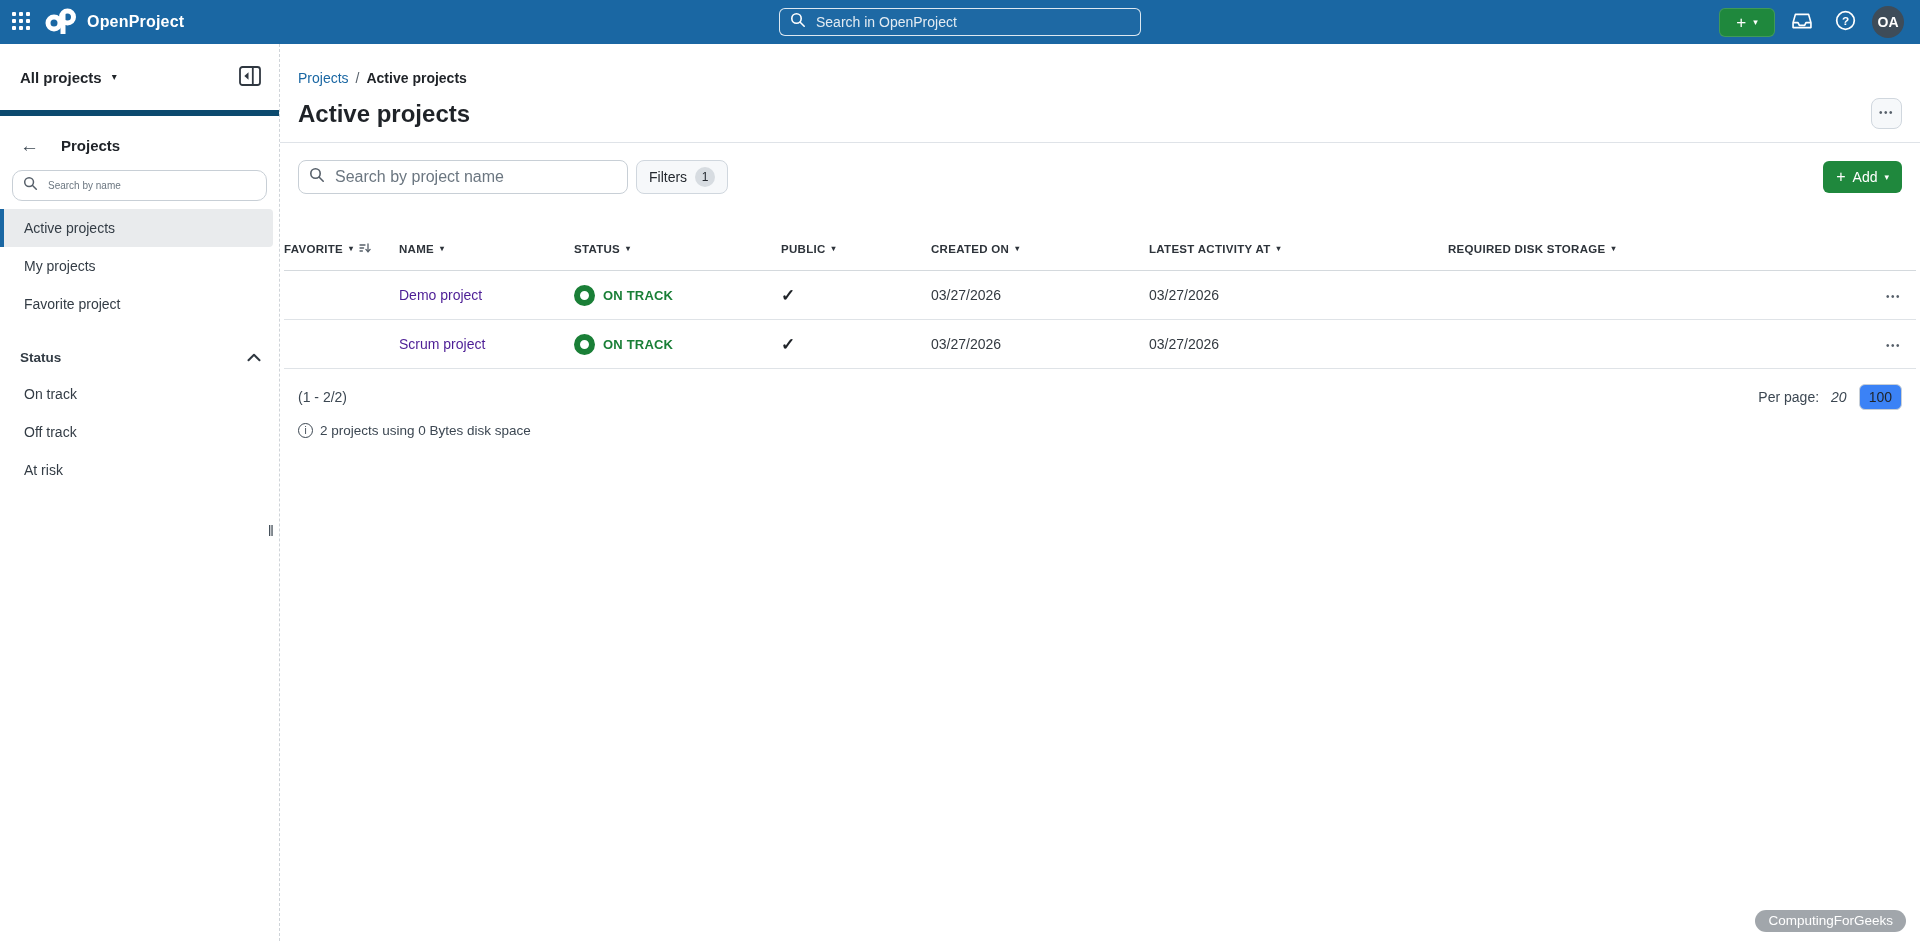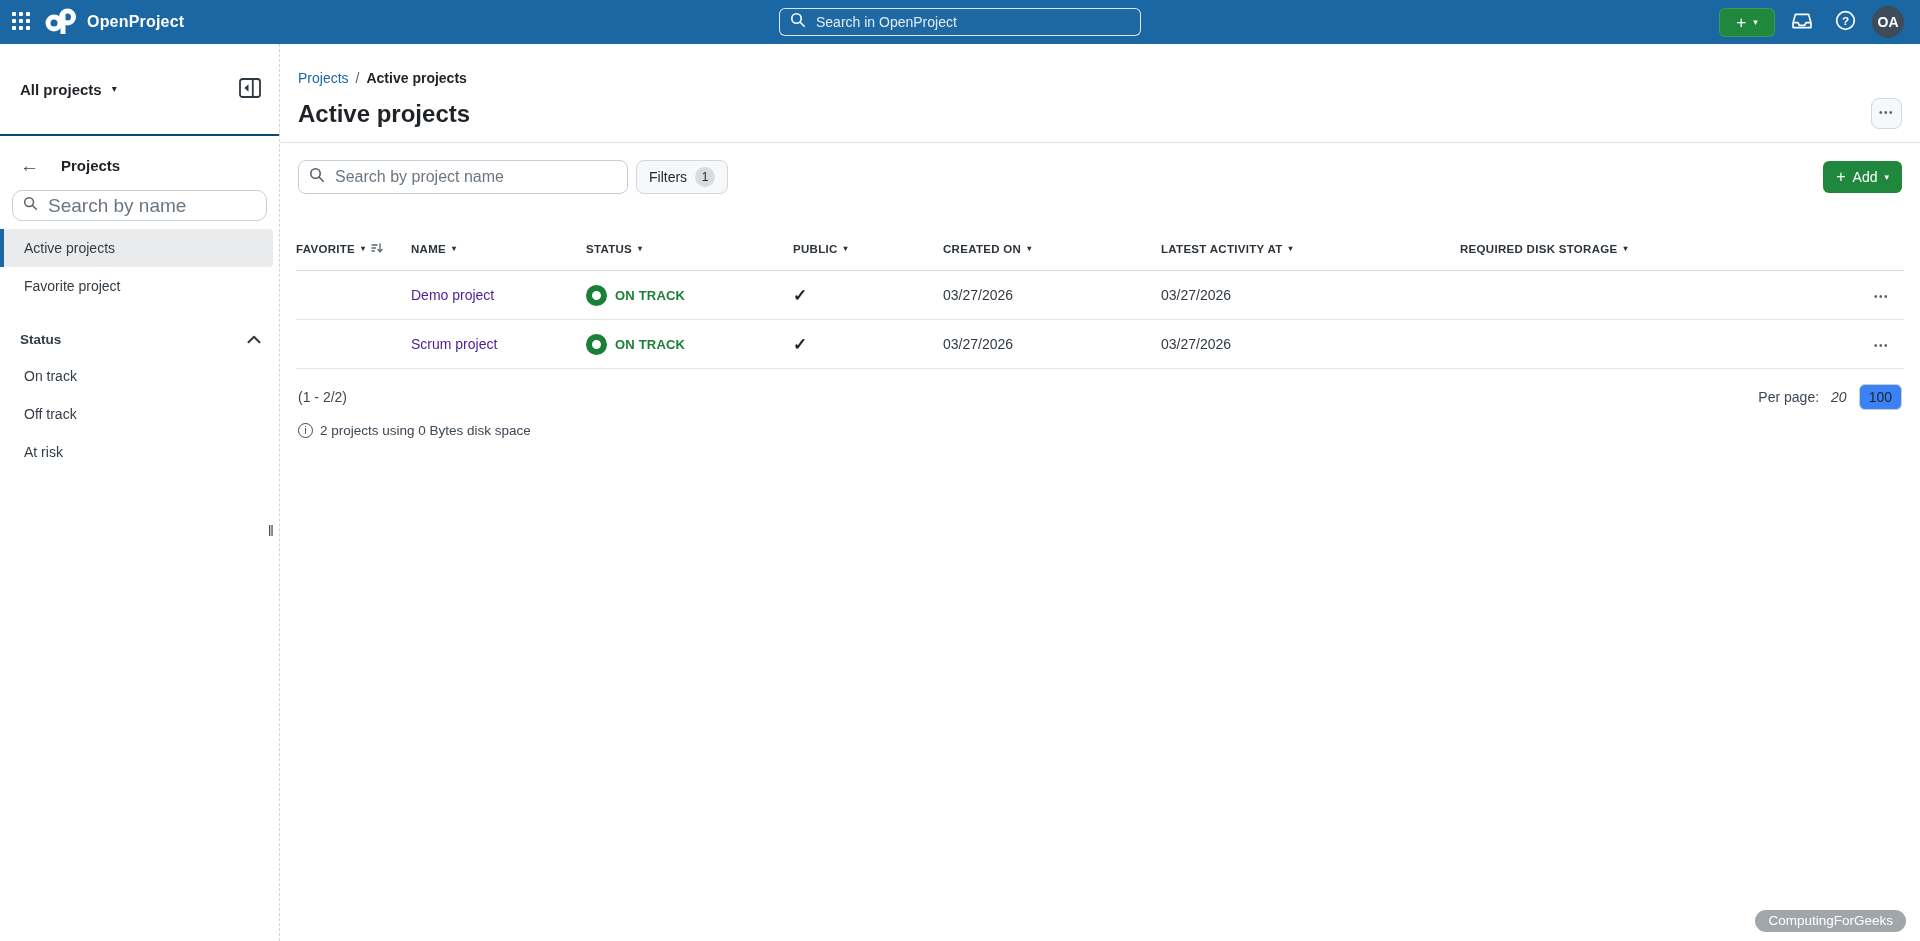--- a/index.html
+++ b/index.html
@@ -41,32 +41,32 @@
     color:#fff; font-size:14px; font-weight:700;
     display:flex; align-items:center; justify-content:center; cursor:pointer;
   }
 
   
   .layout { display:flex; height:897px; }
   .sidebar {
     width:280px; min-width:280px; border-right:1px dashed #cfd4d9;
     position:relative; background:#fff;
   }
-  .scope-row { height:92px; display:flex; align-items:center; justify-content:space-between; padding:0 16px 0 20px; border-bottom:2px solid #0c4a6e; }
+  .scope-row { height:72px; display:flex; align-items:center; justify-content:space-between; padding:0 16px 0 20px; border-bottom:6px solid #0c4a6e; }
   .scope-btn { background:none;border:none;cursor:pointer; display:flex; align-items:center; gap:10px; font-family:inherit; padding:0; }
   .scope-label { font-size:15px; font-weight:700; color:#1F2328; }
   .scope-btn .caret { font-size:10px; color:#1F2328; }
   .side-head { height:52px; display:flex; align-items:center; gap:22px; padding:6px 16px 0 20px; }
   .back-arrow { background:none;border:none;cursor:pointer; font-size:19px; color:#3c4752; padding:0; line-height:1; }
   .side-title { font-size:15px; font-weight:700; color:#1F2328; }
   .side-search {
     margin:2px 12px 8px; height:31px; border:1px solid #c8cfd6; border-radius:10px;
     display:flex; align-items:center; gap:8px; padding:0 10px; background:#fff;
   }
-  .side-search input { flex:1; border:none; outline:none; font-size:19px; color:#333c45; font-family:inherit; background:transparent; }
+  .side-search input { flex:1; border:none; outline:none; font-size:10px; color:#333c45; font-family:inherit; background:transparent; }
   .side-search input::placeholder { color:#6b7680; }
   .nav-item {
     height:38px; display:flex; align-items:center; padding-left:20px;
     font-size:14px; color:#333c45; cursor:pointer; border-left:4px solid transparent;
   }
   .nav-item.selected { background:#e9ebed; border-left:4px solid #1A67A3; border-radius:0 4px 4px 0; margin-right:6px; }
   .status-head {
     margin-top:16px; height:36px; display:flex; align-items:center; justify-content:space-between;
     padding:0 18px 0 20px;
   }
@@ -103,21 +103,21 @@
     font-size:12px; display:flex; align-items:center; justify-content:center;
   }
   .toolbar-spacer { flex:1; }
   .add-btn {
     height:32px; padding:0 12px; background:#1F883D; border:1px solid rgba(31,136,61,.6); border-radius:6px;
     color:#fff; font-size:14px; display:flex; align-items:center; gap:7px; cursor:pointer; font-family:inherit;
   }
   .add-btn .plus { font-size:16px; line-height:1; font-weight:400; }
 
   
-  .projects-table { margin:34px 16px 0; }
+  .projects-table { margin:34px 4px 0; }
   .tgrid { display:grid; grid-template-columns:115px 175px 207px 150px 218px 299px 1fr 30px; align-items:center; }
   .thead { height:43px; border-bottom:1px solid #d4d9dd; }
   .th { display:flex; align-items:center; gap:6px; font-size:11.5px; font-weight:700; letter-spacing:.3px; color:#2d333a; cursor:pointer; }
   .th .caret { font-size:8px; color:#2d333a; }
   .trow { height:49px; border-bottom:1px solid #dfe3e7; }
   .cell-link { color:#4c1d95; text-decoration:none; font-size:14px; cursor:pointer; }
   .status-cell { display:flex; align-items:center; gap:8px; }
   .donut { width:21px; height:21px; border:6px solid #1A7F37; border-radius:50%; }
   .status-text { font-size:13px; font-weight:700; color:#1A7F37; letter-spacing:.2px; }
   .check { font-size:17px; font-weight:700; color:#1F2328; }
@@ -243,20 +243,23 @@
         </svg>
       </span>
       <input type="text" placeholder="Search by name" style="">
     </div>
 
     <nav>
       <div class="nav-item selected">
         <span>Active projects</span>
       </div>
       <div class="nav-item">
+        <span>My projects</span>
+      </div>
+      <div class="nav-item">
         <span>Favorite project</span>
       </div>
     </nav>
 
     <div class="status-head">
       <span class="status-label">Status</span>
       <span>
         <svg width="14" height="9" viewBox="0 0 14 9">
           <polyline points="1.5,7.2 7,1.8 12.5,7.2" fill="none" stroke="#2f3740" stroke-width="2" stroke-linecap="round" stroke-linejoin="round"></polyline>
         </svg>

